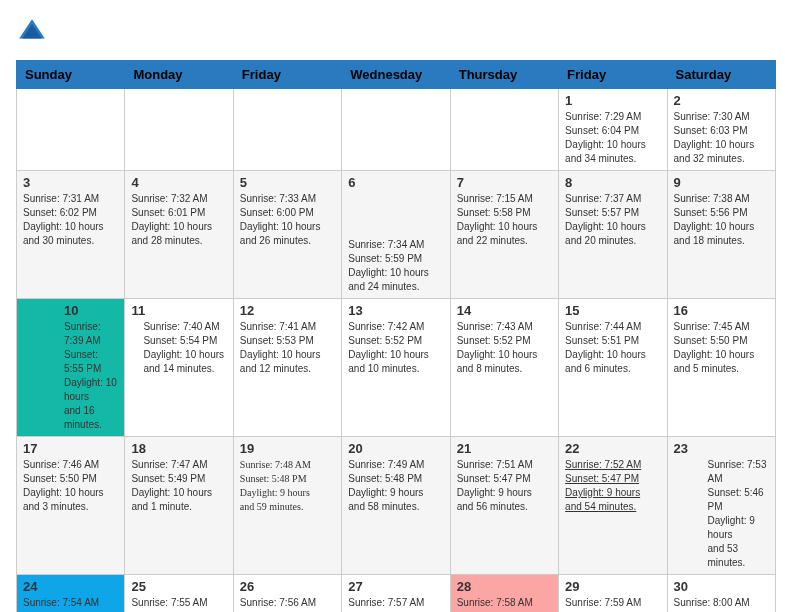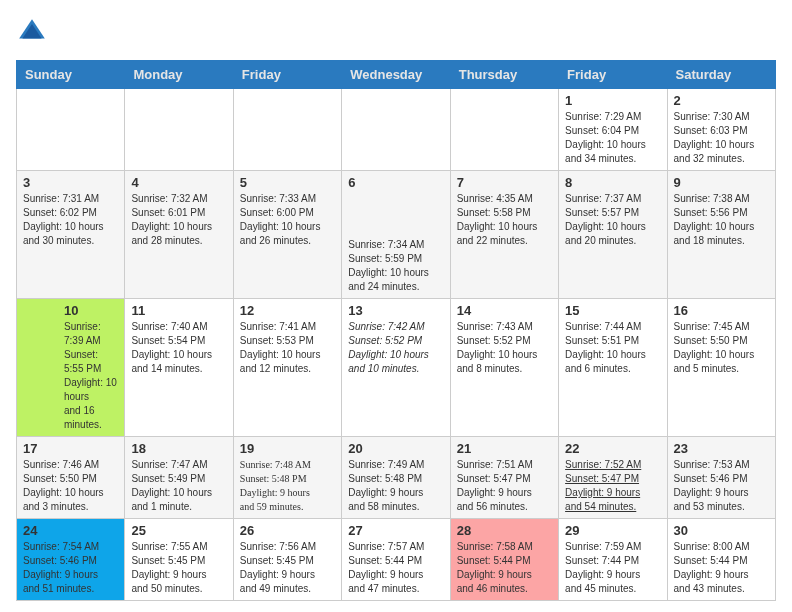--- a/index.html
+++ b/index.html
@@ -52,21 +52,21 @@
       font-size: 14px;
       color: #555;
     }
     .calendar {
       width: 100%;
       border-collapse: collapse;
       border: 1px solid #ccc;
     }
     .calendar th {
       background: #2a7abf;
-      color: #e5e5e5;
+      color: #000000;
       font-size: 13px;
       font-weight: bold;
       padding: 6px 8px;
       text-align: left;
       border: 1px solid #2a7abf;
     }
     .calendar td {
       vertical-align: top;
       border: 1px solid #ccc;
       padding: 4px 6px;
@@ -175,65 +175,65 @@
         </td>
         <td style="background: rgb(245, 245, 245);">
           <span class="day-number">6</span>
           <div class="day-info" style="white-space: pre-line; margin-top: 48px;">Sunrise: 7:34 AM
 Sunset: 5:59 PM
 Daylight: 10 hours
 and 24 minutes.</div>
         </td>
         <td style="background: rgb(245, 245, 245);">
           <span class="day-number">7</span>
-          <div class="day-info" style="white-space: pre-line;">Sunrise: 4:35 AM
+          <div class="day-info" style="white-space: pre-line;">Sunrise: 7:15 AM
 Sunset: 5:58 PM
 Daylight: 10 hours
 and 22 minutes.</div>
         </td>
         <td style="background: rgb(245, 245, 245);">
           <span class="day-number">8</span>
           <div class="day-info" style="white-space: pre-line;">Sunrise: 7:37 AM
 Sunset: 5:57 PM
 Daylight: 10 hours
 and 20 minutes.</div>
         </td>
         <td style="background: rgb(245, 245, 245);">
           <span class="day-number">9</span>
           <div class="day-info" style="white-space: pre-line;">Sunrise: 7:38 AM
 Sunset: 5:56 PM
 Daylight: 10 hours
 and 18 minutes.</div>
         </td>
       </tr>
       <tr>
-        <td style="background: #bef264; padding-left: 47px;">
+        <td style="background: #14b8a6; padding-left: 47px;">
           <span class="day-number">10</span>
           <div class="day-info" style="white-space: pre-line;">Sunrise: 7:39 AM
 Sunset: 5:55 PM
 Daylight: 10 hours
 and 16 minutes.</div>
         </td>
         <td style="background: rgb(255, 255, 255);">
           <span class="day-number">11</span>
-          <div class="day-info" style="white-space: pre-line;">Sunrise: 7:40 AM
+          <div class="day-info" style="white-space: pre-line; margin-left: 12px;">Sunrise: 7:40 AM
 Sunset: 5:54 PM
 Daylight: 10 hours
 and 14 minutes.</div>
         </td>
         <td style="background: rgb(255, 255, 255);">
           <span class="day-number">12</span>
           <div class="day-info" style="white-space: pre-line;">Sunrise: 7:41 AM
 Sunset: 5:53 PM
 Daylight: 10 hours
 and 12 minutes.</div>
         </td>
         <td style="background: rgb(255, 255, 255);">
           <span class="day-number">13</span>
-          <div class="day-info" style="white-space: pre-line; font-style: italic;">Sunrise: 7:42 AM
+          <div class="day-info" style="white-space: pre-line;">Sunrise: 7:42 AM
 Sunset: 5:52 PM
 Daylight: 10 hours
 and 10 minutes.</div>
         </td>
         <td style="background: rgb(255, 255, 255);">
           <span class="day-number">14</span>
           <div class="day-info" style="white-space: pre-line;">Sunrise: 7:43 AM
 Sunset: 5:52 PM
 Daylight: 10 hours
 and 8 minutes.</div>
@@ -291,21 +291,21 @@
         </td>
         <td style="background: rgb(245, 245, 245);">
           <span class="day-number">22</span>
           <div class="day-info" style="white-space: pre-line; text-decoration: underline;">Sunrise: 7:52 AM
 Sunset: 5:47 PM
 Daylight: 9 hours
 and 54 minutes.</div>
         </td>
         <td style="background: rgb(245, 245, 245);">
           <span class="day-number">23</span>
-          <div class="day-info" style="white-space: pre-line;">Sunrise: 7:53 AM
+          <div class="day-info" style="white-space: pre-line; margin-left: 34px;">Sunrise: 7:53 AM
 Sunset: 5:46 PM
 Daylight: 9 hours
 and 53 minutes.</div>
         </td>
       </tr>
       <tr>
         <td style="background: #0ea5e9;">
           <span class="day-number">24</span>
           <div class="day-info" style="white-space: pre-line;">Sunrise: 7:54 AM
 Sunset: 5:46 PM

